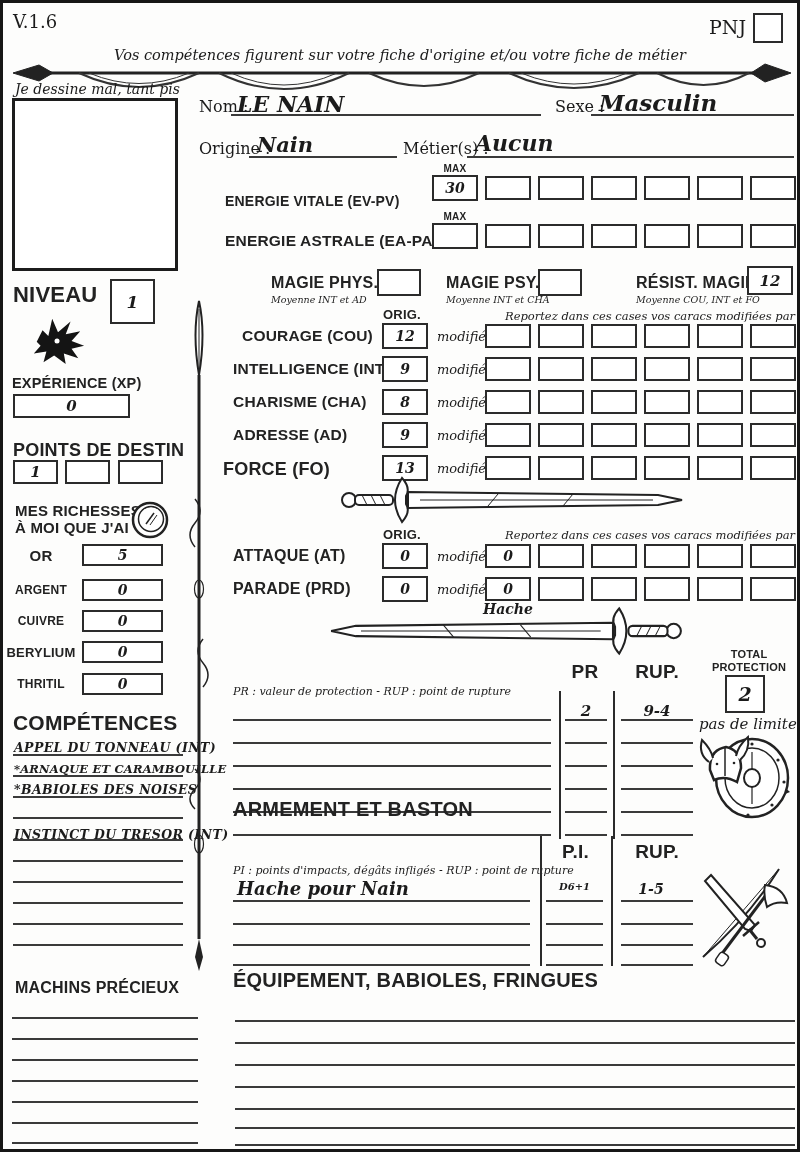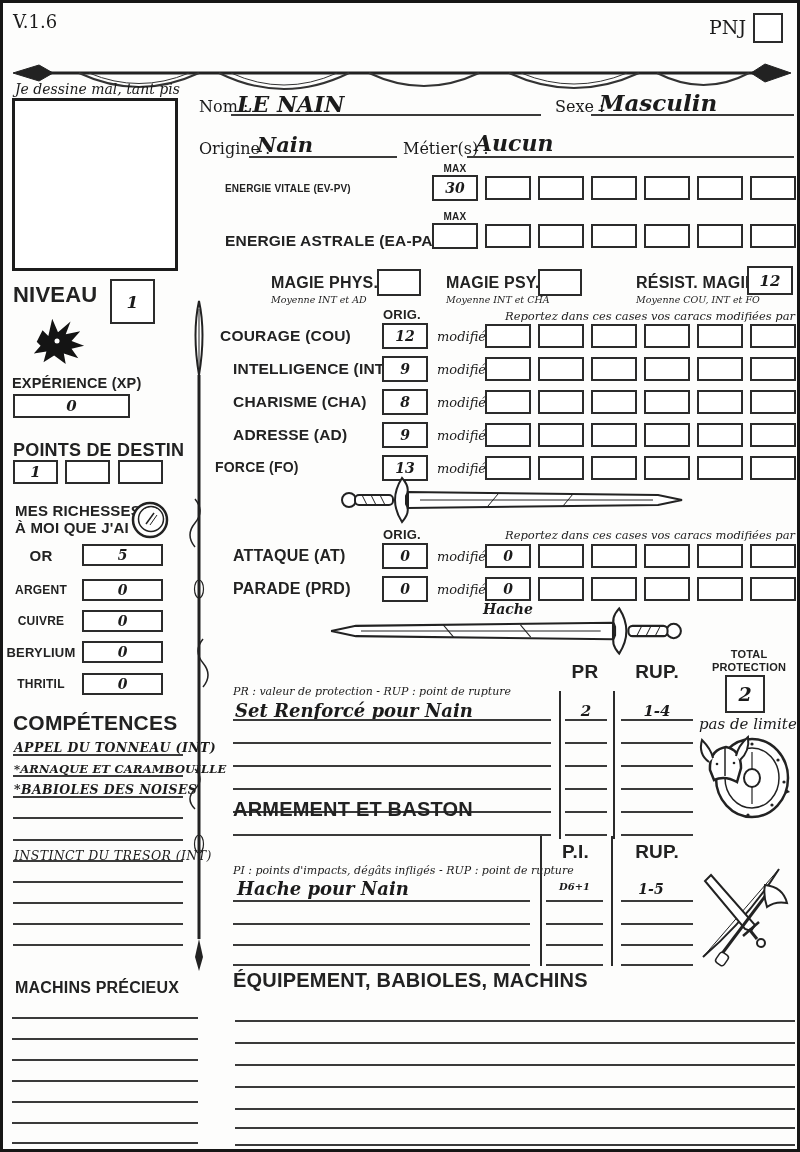--- a/index.html
+++ b/index.html
@@ -25,20 +25,21 @@
   svg{display:block;}
 </style>
 </head>
 <body>
 
 <div id="page">
 
   <div class="abs ser" style="left:10px;top:8px;font-size:18px">V.1.6</div>
   <div class="abs ser" style="left:706px;top:13px;font-size:19px">PNJ</div>
   <div class="abs" style="left:750px;top:10px;width:26px;height:26px;border:2.5px solid #2b2b2b;background:#fff"></div>
+  <div class="abs it ctr" style="left:100px;right:100px;top:44px;font-size:14.5px">Vos compétences figurent sur votre fiche d'origine et/ou votre fiche de métier</div>
 
   <div class="abs" style="left:6px;top:58px">
     <svg width="786" height="30" viewBox="0 0 786 30">
       <line x1="38" y1="12" x2="748" y2="12" stroke="#222" stroke-width="3"></line>
       <path d="M4,12 L30,4 L44,12 L30,20 Z M30,8 L30,16" fill="#222" stroke="#222"></path>
       <path d="M782,12 L756,3 L742,12 L756,21 Z" fill="#222" stroke="#222"></path>
       <path d="M70,12 Q130,40 190,12" fill="none" stroke="#333" stroke-width="2"></path>
       <path d="M80,12 Q130,33 180,12" fill="none" stroke="#333" stroke-width="1"></path>
       <path d="M210,12 Q275,44 340,12" fill="none" stroke="#333" stroke-width="2"></path>
       <path d="M222,12 Q275,36 328,12" fill="none" stroke="#333" stroke-width="1"></path>
@@ -110,21 +111,21 @@
     <span class="hw" style="font-size:14px">0</span>
   </div>
 
   <div class="abs lbl" style="left:10px;top:708px;font-size:21px">COMPÉTENCES</div>
   <div class="abs it" style="left:11px;top:737px;font-size:12.5px;letter-spacing:.4px;font-weight:bold">APPEL DU TONNEAU (INT)</div>
   <div class="ul" style="left:10px;top:751px;width:170px"></div>
   <div class="abs it" style="left:11px;top:759px;font-size:11.5px;letter-spacing:.2px;font-weight:bold">*ARNAQUE ET CARAMBOUILLE</div>
   <div class="ul" style="left:10px;top:772px;width:170px"></div>
   <div class="abs it" style="left:11px;top:779px;font-size:12.5px;letter-spacing:.4px;font-weight:bold">*BABIOLES DES NOISES</div>
   <div class="ul" style="left:10px;top:793px;width:170px"></div>
-  <div class="abs it" style="left:11px;top:845px;font-size:12.5px;letter-spacing:.4px;font-weight:normal">INSTINCT DU TRESOR (INT)</div>
+  <div class="abs it" style="left:11px;top:824px;font-size:12.5px;letter-spacing:.4px;font-weight:bold">INSTINCT DU TRESOR (INT)</div>
   <div class="ul" style="left:10px;top:814px;width:170px"></div>
   <div class="ul" style="left:10px;top:836px;width:170px"></div>
   <div class="ul" style="left:10px;top:857px;width:170px"></div>
   <div class="ul" style="left:10px;top:878px;width:170px"></div>
   <div class="ul" style="left:10px;top:899px;width:170px"></div>
   <div class="ul" style="left:10px;top:920px;width:170px"></div>
   <div class="ul" style="left:10px;top:941px;width:170px"></div>
 
   <div class="abs lbl" style="left:12px;top:976px;font-size:16px">MACHINS PRÉCIEUX</div>
   <div class="ul" style="left:9px;top:1014px;width:186px"></div>
@@ -156,21 +157,21 @@
   <div class="abs hw" style="left:596px;top:86px;font-size:23px">Masculin</div>
   <div class="ul" style="left:588px;top:111px;width:203px"></div>
 
   <div class="abs ser" style="left:196px;top:136px;font-size:16px">Origine :</div>
   <div class="abs hw" style="left:254px;top:129px;font-size:21px">Nain</div>
   <div class="ul" style="left:246px;top:153px;width:148px"></div>
   <div class="abs ser" style="left:400px;top:136px;font-size:16px">Métier(s) :</div>
   <div class="abs hw" style="left:472px;top:127px;font-size:22px">Aucun</div>
   <div class="ul" style="left:464px;top:153px;width:327px"></div>
 
-  <div class="abs lbl" style="left:222px;top:180px;font-size:10px">ENERGIE VITALE (EV-PV)</div>
+  <div class="abs lbl" style="left:222px;top:190px;font-size:14px">ENERGIE VITALE (EV-PV)</div>
   <div class="abs lbl ctr" style="left:429px;top:160px;width:46px;font-size:10px">MAX</div>
   <div class="box" style="left:429px;top:172px;width:46px;height:26px">
     <span class="hw" style="font-size:14px">30</span>
   </div>
   <div class="brow" style="left:482px;top:173px">
     <div class="bx"></div>
       <div class="bx"></div>
       <div class="bx"></div>
       <div class="bx"></div>
       <div class="bx"></div>
@@ -203,21 +204,21 @@
   </div>
   <div class="abs lbl" style="left:633px;top:271px;font-size:16px">RÉSIST. MAGIE</div>
   <div class="abs it" style="left:633px;top:291px;font-size:9.5px">Moyenne COU, INT et FO</div>
   <div class="box" style="left:744px;top:263px;width:46px;height:29px">
     <span class="hw" style="font-size:15px">12</span>
   </div>
 
   <div class="abs lbl" style="left:380px;top:304px;font-size:13px">ORIG.</div>
   <div class="abs it" style="left:502px;top:306px;font-size:11.5px">Reportez dans ces cases vos caracs modifiées par le matériel</div>
 
-  <div class="abs lbl" style="left:217px;top:324px;font-size:15.5px">COURAGE (COU)</div>
+  <div class="abs lbl" style="left:239px;top:324px;font-size:15.5px">COURAGE (COU)</div>
   <div class="box" style="left:379px;top:320px;width:46px;height:26px">
       <span class="hw" style="font-size:14px">12</span>
     </div>
   <div class="abs it" style="left:434px;top:326px;font-size:13px">modifié...</div>
   <div class="brow" style="left:482px;top:321px">
     <div class="bx"></div>
       <div class="bx"></div>
       <div class="bx"></div>
       <div class="bx"></div>
       <div class="bx"></div>
@@ -259,21 +260,21 @@
   <div class="abs it" style="left:434px;top:425px;font-size:13px">modifiée...</div>
   <div class="brow" style="left:482px;top:420px">
     <div class="bx"></div>
       <div class="bx"></div>
       <div class="bx"></div>
       <div class="bx"></div>
       <div class="bx"></div>
       <div class="bx"></div>
   </div>
 
-  <div class="abs lbl" style="left:212px;top:456px;font-size:14px">FORCE (FO)</div>
+  <div class="abs lbl" style="left:220px;top:456px;font-size:18px">FORCE (FO)</div>
   <div class="box" style="left:379px;top:452px;width:46px;height:26px">
       <span class="hw" style="font-size:14px">13</span>
     </div>
   <div class="abs it" style="left:434px;top:458px;font-size:13px">modifiée...</div>
   <div class="brow" style="left:482px;top:453px">
     <div class="bx"></div>
       <div class="bx"></div>
       <div class="bx"></div>
       <div class="bx"></div>
       <div class="bx"></div>
@@ -345,23 +346,22 @@
       <line x1="235" y1="19" x2="225" y2="31" stroke="#222" stroke-width="1"></line>
     </svg>
   </div>
 
   <div class="abs lbl ctr" style="left:558px;top:658px;width:48px;font-size:19px">PR</div>
   <div class="abs lbl ctr" style="left:614px;top:658px;width:80px;font-size:19px">RUP.</div>
   <div class="abs it" style="left:230px;top:682px;font-size:11px">PR : valeur de protection - RUP : point de rupture</div>
   <div class="vline" style="left:556px;top:688px;height:148px"></div>
   <div class="vline" style="left:610px;top:688px;height:148px"></div>
 
-  <div class="abs hw" style="left:232px;top:697px;font-size:18px">Set Renforcé pour Nain</div>
   <div class="abs hw ctr" style="left:562px;top:699px;width:42px;font-size:15px">2</div>
-  <div class="abs hw ctr" style="left:618px;top:699px;width:72px;font-size:15px">1-4</div>
+  <div class="abs hw ctr" style="left:618px;top:699px;width:72px;font-size:15px">9-4</div>
   <div class="ul" style="left:230px;top:716px;width:318px"></div>
   <div class="ul" style="left:562px;top:716px;width:42px"></div>
   <div class="ul" style="left:618px;top:716px;width:72px"></div>
   <div class="ul" style="left:230px;top:739px;width:318px"></div>
   <div class="ul" style="left:562px;top:739px;width:42px"></div>
   <div class="ul" style="left:618px;top:739px;width:72px"></div>
   <div class="ul" style="left:230px;top:762px;width:318px"></div>
   <div class="ul" style="left:562px;top:762px;width:42px"></div>
   <div class="ul" style="left:618px;top:762px;width:72px"></div>
   <div class="ul" style="left:230px;top:785px;width:318px"></div>
@@ -435,21 +435,21 @@
       <path d="M20,14 L64,64 L60,70 L54,68 L14,20 Z" fill="#fff" stroke="#222" stroke-width="2"></path>
       <line x1="52" y1="75" x2="68" y2="61" stroke="#222" stroke-width="2.5"></line>
       <line x1="58" y1="68" x2="66" y2="78" stroke="#222" stroke-width="3"></line>
       <circle cx="70" cy="82" r="4" fill="#fff" stroke="#222" stroke-width="2"></circle>
       <line x1="30" y1="94" x2="78" y2="30" stroke="#222" stroke-width="3"></line>
       <path d="M74,24 Q92,26 96,42 Q84,40 76,46 Q72,34 74,24 Z" fill="#fff" stroke="#222" stroke-width="2"></path>
       <rect x="26" y="92" width="10" height="12" rx="3" transform="rotate(35 31 98)" fill="#fff" stroke="#222" stroke-width="1.5"></rect>
     </svg>
   </div>
 
-  <div class="abs lbl" style="left:230px;top:966px;font-size:20px">ÉQUIPEMENT, BABIOLES, MACHINS</div>
+  <div class="abs lbl" style="left:230px;top:966px;font-size:20px">ÉQUIPEMENT, BABIOLES, FRINGUES</div>
   <div class="ul" style="left:232px;top:1017px;width:560px"></div>
   <div class="ul" style="left:232px;top:1039px;width:560px"></div>
   <div class="ul" style="left:232px;top:1061px;width:560px"></div>
   <div class="ul" style="left:232px;top:1083px;width:560px"></div>
   <div class="ul" style="left:232px;top:1105px;width:560px"></div>
   <div class="ul" style="left:232px;top:1124px;width:560px"></div>
   <div class="ul" style="left:232px;top:1141px;width:560px"></div>
 
 </div>
 

